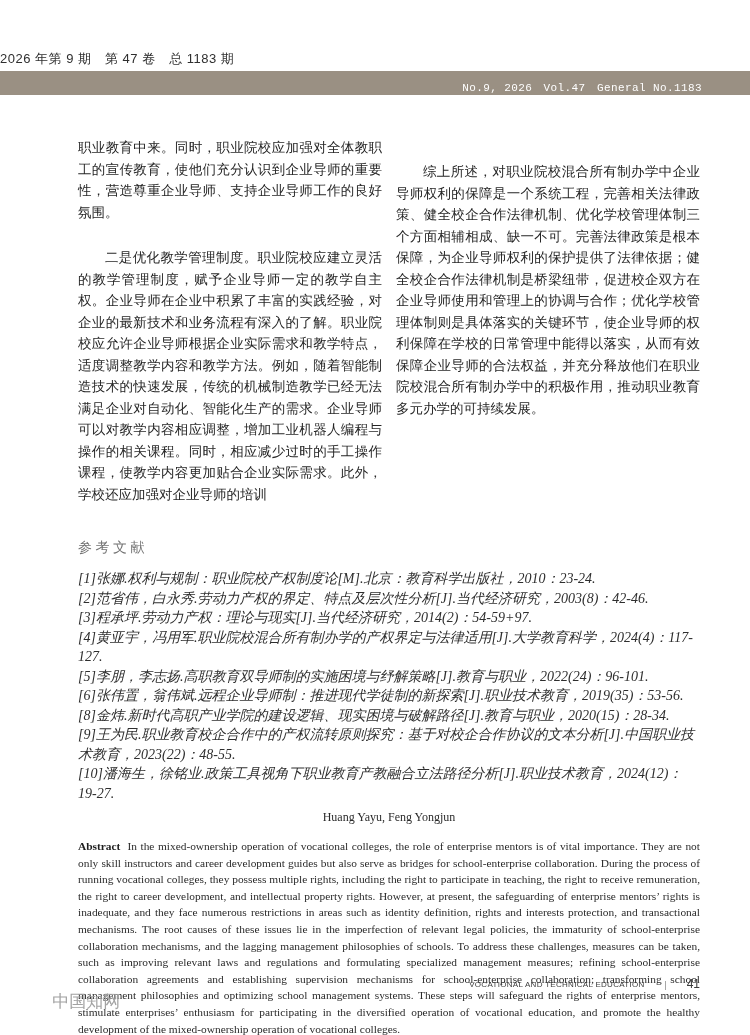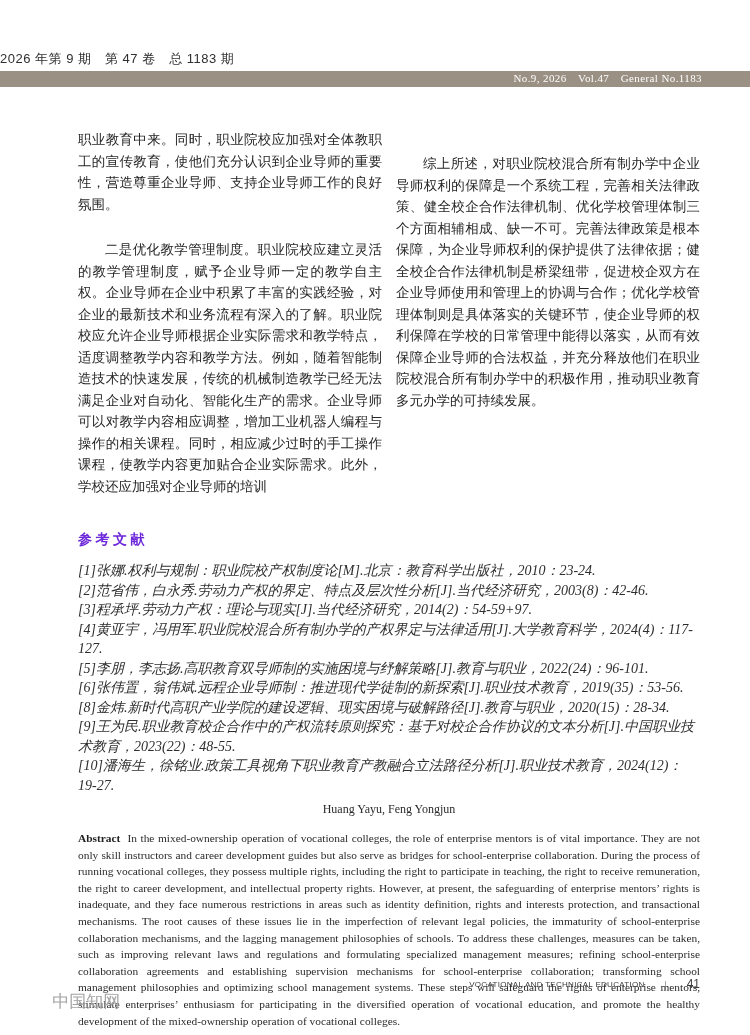--- a/index.html
+++ b/index.html
@@ -13,40 +13,40 @@
     color:#262626;
     overflow:hidden;
   }
   
   .masthead-cn {
     padding:50px 48px 3px 0;
     font-family:"Liberation Sans","DejaVu Sans",sans-serif;
     font-size:13px; color:#2f2f2f; letter-spacing:.5px;
   }
   .masthead-band {
-    height:16px; background:#9a9083;
-    display:flex; justify-content:flex-end; align-items:flex-start;
+    height:24px; background:#9a9083;
+    display:flex; justify-content:flex-end; align-items:flex-end;
     padding-right:48px;
-    font-family:Liberation Serif, serif;
+    font-family:Liberation Mono, monospace;
     font-size:11px; color:#ffffff; letter-spacing:.4px;
   }
   
   .content { padding:42px 50px 0 78px; }
   .columns {
     display:flex; column-gap:14px;
     font-size:13.5px; line-height:21.5px;
     text-align:justify;
   }
   .col { flex:1; min-width:0; }
   .para { text-align:justify; }
   .para.indent { text-indent:2em;margin-top:24px; }
   
   .refs-heading {
     margin-top:34px;
-    font-size:14px; font-weight:bold; color:#6d28d9;
+    font-size:14px; font-weight:normal; color:#737373;
   }
   .refs { margin-top:12px; }
   .ref-item {
     font-size:14px; line-height:19.5px;
     font-style:italic; color:#2e2e2e;
   }
   
   .en-title {
     margin-top:14px; padding:0 28px;
     text-align:center; font-weight:bold;

